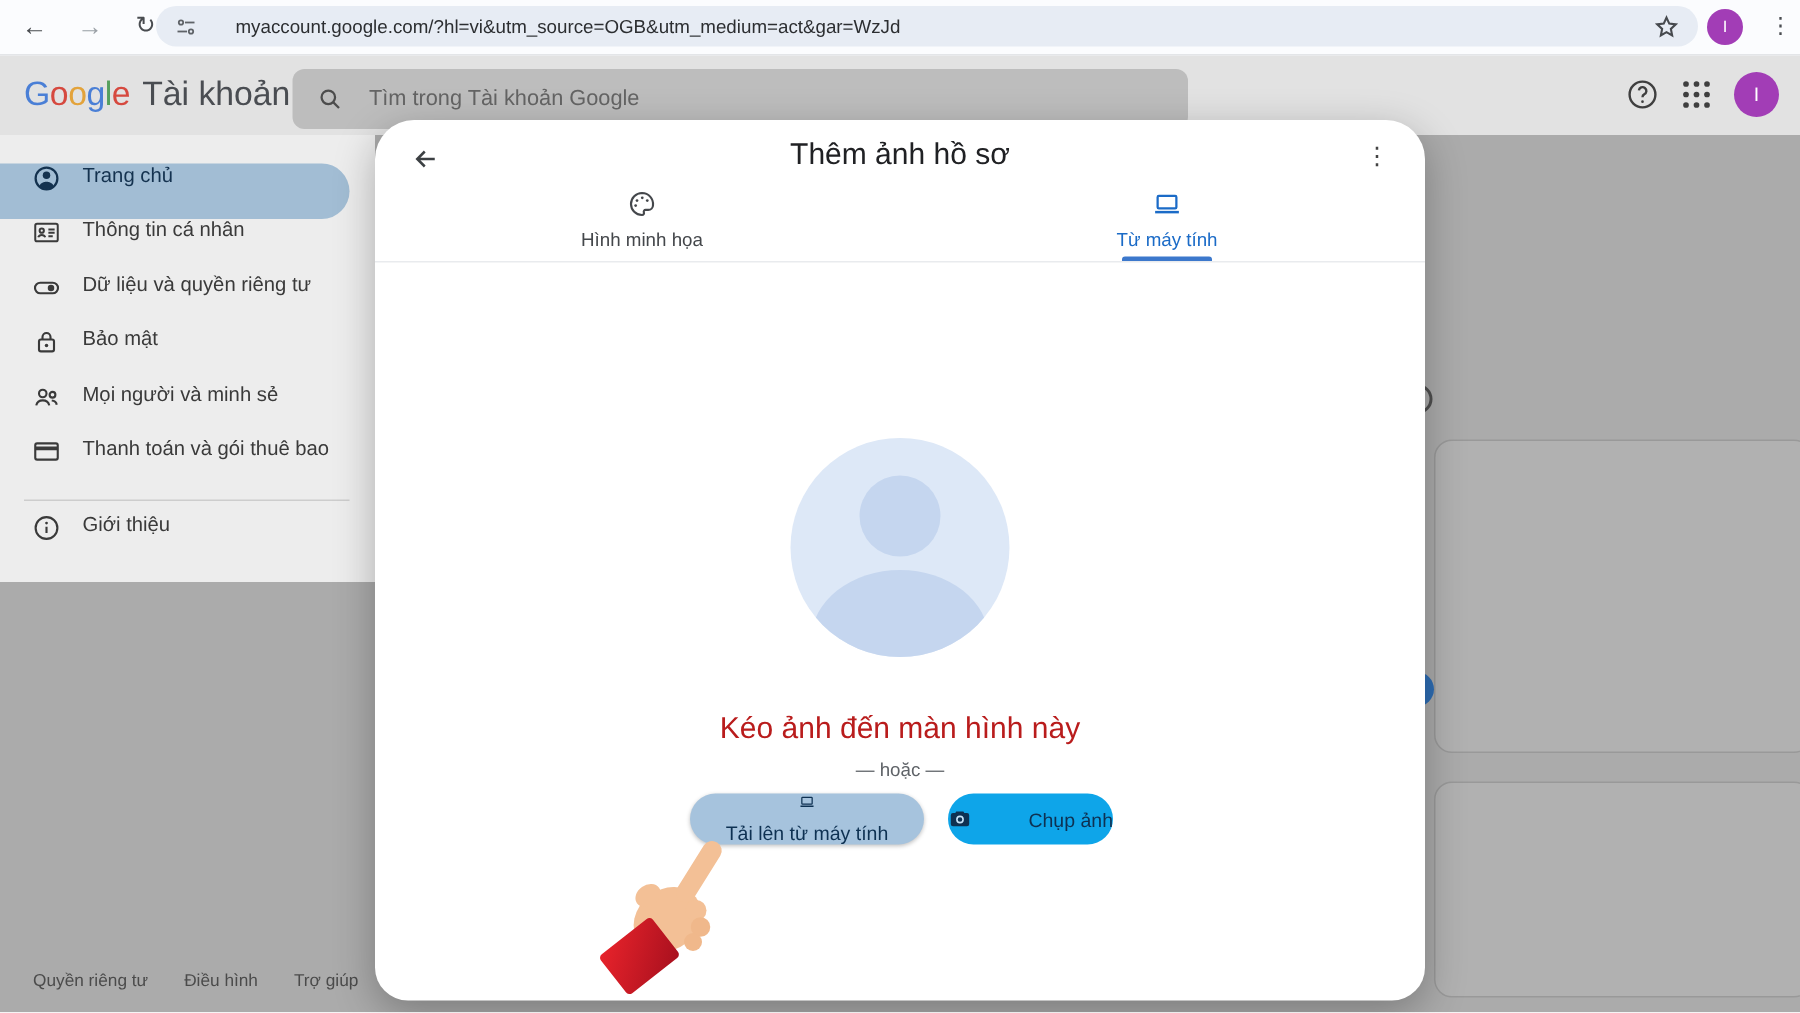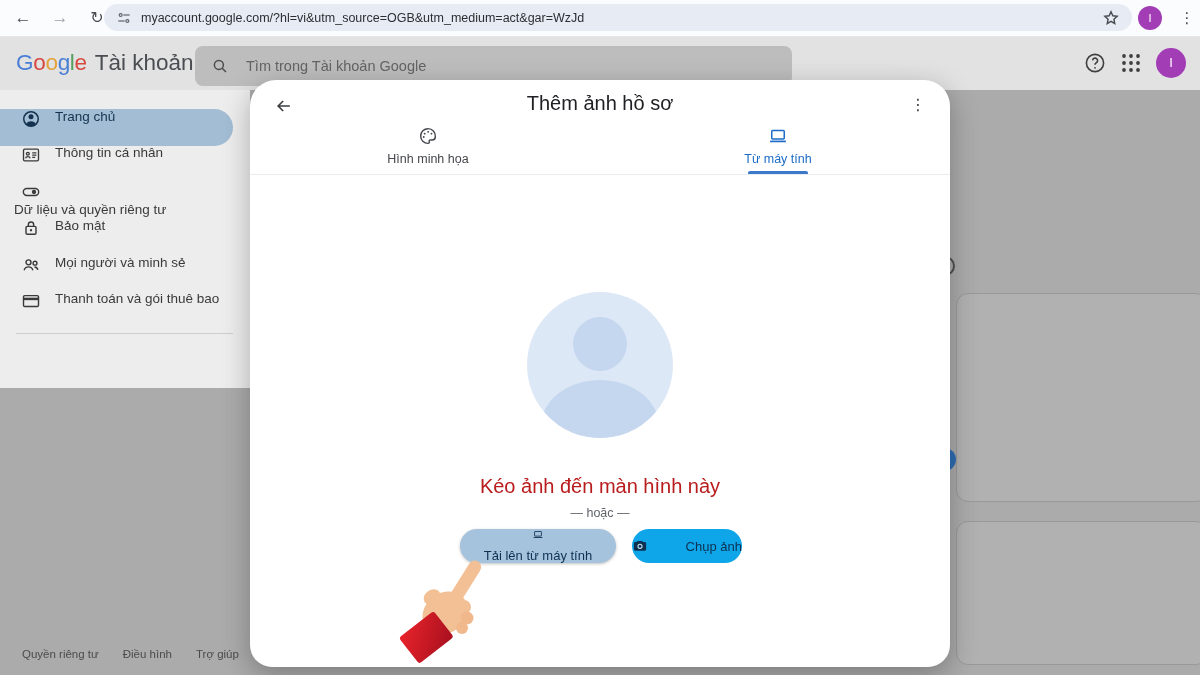--- a/index.html
+++ b/index.html
@@ -8,21 +8,21 @@
 
   
   .chrome{position:absolute;left:0;top:0;width:1200px;height:36px;background:#fbfcfe;border-bottom:1px solid #e3e5e8;z-index:5;}
   .nav-ic{position:absolute;top:7px;width:22px;height:22px;font-size:17px;line-height:22px;text-align:center;color:#494c50;}
   .nav-back{left:12px;}
   .nav-fwd{left:49px;color:#9aa0a6;}
   .nav-refresh{left:86px;font-size:16px;}
   .omnibox{position:absolute;left:104px;top:4px;width:1028px;height:27px;border-radius:14px;background:#e7ecf4;
            display:flex;align-items:center;padding:0 12px;box-sizing:border-box;}
   .omnibox svg{width:16px;height:16px;flex:0 0 auto;}
-  .url-text{margin-left:9px;font-size:12.5px;color:#2c2e31;white-space:nowrap;}
+  .url-text{margin-left:25px;font-size:12.5px;color:#2c2e31;white-space:nowrap;}
   .chrome-star{position:absolute;left:1101px;top:8px;width:20px;height:20px;}
   .chrome-avatar{position:absolute;left:1138px;top:6px;width:24px;height:24px;border-radius:50%;
                  color:#fff;font-size:11px;line-height:24px;text-align:center;}
   .chrome-kebab{position:absolute;left:1179px;top:7px;font-size:15px;color:#494c50;width:16px;text-align:center;line-height:22px;}
 
   
   .app-header{position:absolute;left:0;top:36px;width:1200px;height:54px;background:#e2e2e2;z-index:0;}
   .logo{position:absolute;left:16px;top:0;height:54px;display:flex;align-items:center;font-size:22.5px;letter-spacing:-.3px;}
   .lg0,.lg3{color:#4a7fd6;} .lg1,.lg5{color:#d6493f;} .lg2{color:#e3a33b;} .lg4{color:#55a05e;}
   .logo-product{margin-left:8px;color:#4a4d52;letter-spacing:0;}
@@ -167,21 +167,21 @@
     </div>
     <div class="side-item" style="top:55px;">
       <svg class="ic" viewBox="0 0 24 24" fill="none" stroke="#3a3a3a" stroke-width="1.6">
         <rect x="3" y="5" width="18" height="14" rx="1.5"></rect>
           <circle cx="8.2" cy="10.5" r="1.7"></circle>
         <path d="M5.4 15.8c.5-1.4 1.7-1.9 2.8-1.9s2.3.5 2.8 1.9"></path>
           <path d="M13.5 9.5h5M13.5 12.2h5M13.5 14.9H17"></path>
       </svg>
       <span class="lbl">Thông tin cá nhân</span>
     </div>
-    <div class="side-item" style="top:92px;flex-direction:column;">
+    <div class="side-item" style="top:92px;">
       <svg class="ic" viewBox="0 0 24 24" fill="none" stroke="#3a3a3a" stroke-width="1.7">
         <rect x="2.8" y="7.8" width="18.4" height="8.4" rx="4.2"></rect>
           <circle cx="15.6" cy="12" r="2.6" fill="#3a3a3a" stroke="none"></circle>
       </svg>
       <span class="lbl">Dữ liệu và quyền riêng tư</span>
     </div>
     <div class="side-item" style="top:128px;">
       <svg class="ic" viewBox="0 0 24 24" fill="none" stroke="#3a3a3a" stroke-width="1.7">
         <rect x="6" y="10" width="12" height="9.5" rx="1.5"></rect>
           <path d="M8.8 10V8a3.2 3.2 0 0 1 6.4 0v2"></path>
@@ -199,20 +199,28 @@
       <span class="lbl">Mọi người và minh sẻ</span>
     </div>
     <div class="side-item" style="top:201px;">
       <svg class="ic" viewBox="0 0 24 24" fill="none" stroke="#3a3a3a" stroke-width="1.7">
         <rect x="3" y="5.5" width="18" height="13" rx="1.5"></rect>
           <path d="M3 9.5h18" stroke-width="3"></path>
       </svg>
       <span class="lbl">Thanh toán và gói thuê bao</span>
     </div>
     <div class="side-divider"></div>
+    <div class="side-item" style="top:252px;">
+      <svg class="ic" viewBox="0 0 24 24" fill="none" stroke="#3a3a3a" stroke-width="1.7">
+        <circle cx="12" cy="12" r="8.7"></circle>
+          <path d="M12 11v5"></path>
+          <circle cx="12" cy="8" r="1.1" fill="#3a3a3a" stroke="none"></circle>
+      </svg>
+      <span class="lbl">Giới thiệu</span>
+    </div>
   </div>
 
   <div class="modal">
     <div class="m-back">
       <svg viewBox="0 0 24 24" fill="none" stroke="#3c4043" stroke-width="2">
         <path d="M19 12H5M11 6l-6 6 6 6"></path>
       </svg>
     </div>
     <div class="m-title">Thêm ảnh hồ sơ</div>
     <div class="m-kebab">⋮</div>

